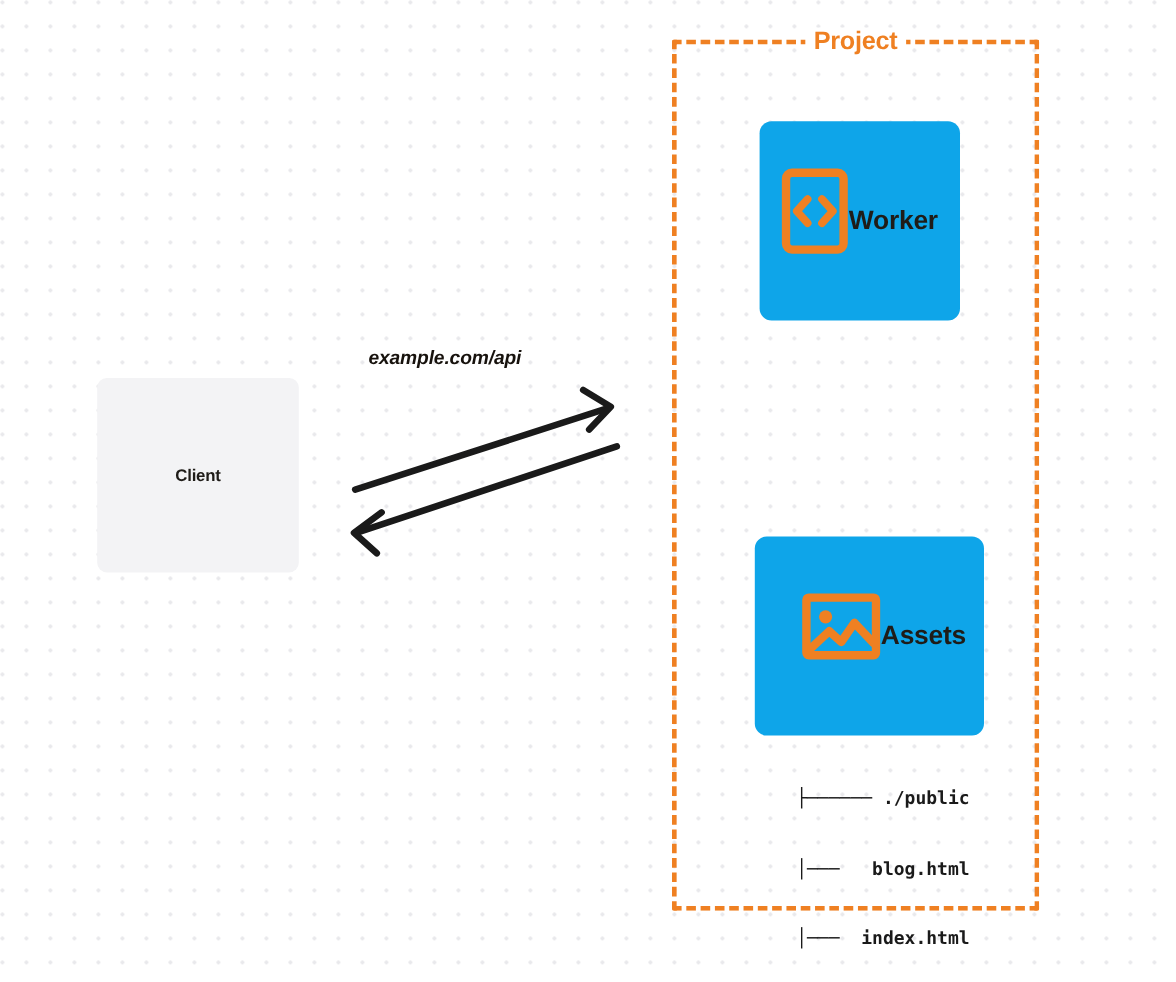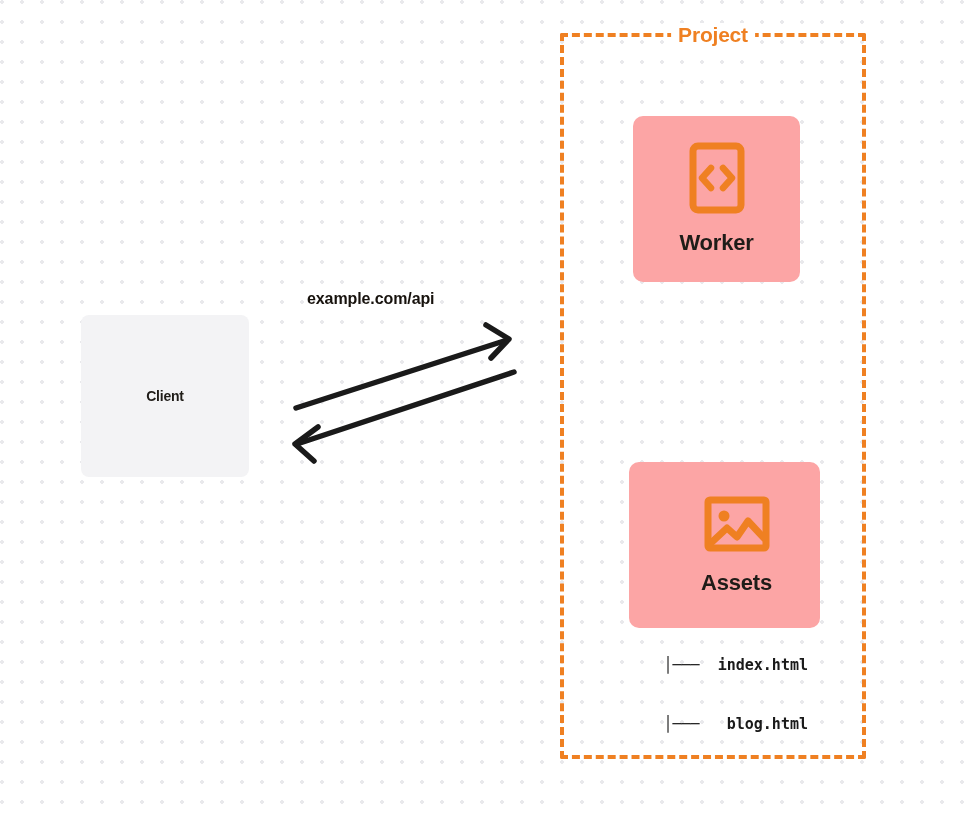--- a/index.html
+++ b/index.html
@@ -54,20 +54,21 @@
   }
   .edge-label {
     position: absolute;
     left: 307px;
     top: 290px;
     font-size: 16px;
     font-weight: bold;
     color: #17120d;
     letter-spacing: -0.1px;
     white-space: nowrap;
+    font-style: italic;
   }
 
   
   .project-box {
     position: absolute;
     left: 560px;
     top: 33px;
     width: 306px;
     height: 726px;
     border: 4px dashed #ef8022;
@@ -85,27 +86,26 @@
     font-size: 21px;
     font-weight: bold;
     color: #ef8022;
     letter-spacing: -0.2px;
     white-space: nowrap;
   }
 
   
   .card {
     position: absolute;
-    background: #fca5a5;
+    background: #0ea5e9;
     border-radius: 10px;
     display: flex;
-    flex-direction: column;
+    flex-direction: row;
     align-items: center;
     justify-content: center;
-    margin-top: 15px;
   }
   .card-worker {
     left: 633px;
     top: 101px;
     width: 167px;
     height: 166px;
   }
   .card-assets {
     left: 629px;
     top: 447px;
@@ -182,18 +182,19 @@
   <div class="card card-assets">
     <svg class="card-icon" width="66" height="60" viewBox="0 0 66 60">
       <rect x="4" y="6" width="58" height="48" rx="2" ry="2" fill="none" stroke="#ef8022" stroke-width="7"></rect>
       <circle cx="20" cy="22" r="5.5" fill="#ef8022"></circle>
       <polyline points="8,48 23,34 33,43 44,27 60,44" fill="none" stroke="#ef8022" stroke-width="7" stroke-linecap="round" stroke-linejoin="round"></polyline>
     </svg>
     <span class="card-label">Assets</span>
   </div>
 
   <div class="file-tree">
+    <span class="tree-row">├────── ./public</span>
+    <span class="tree-row">  │───   blog.html</span>
     <span class="tree-row">  │───  index.html</span>
-    <span class="tree-row">  │───   blog.html</span>
     
   </div>
 
 </div>
 
 </body></html>

